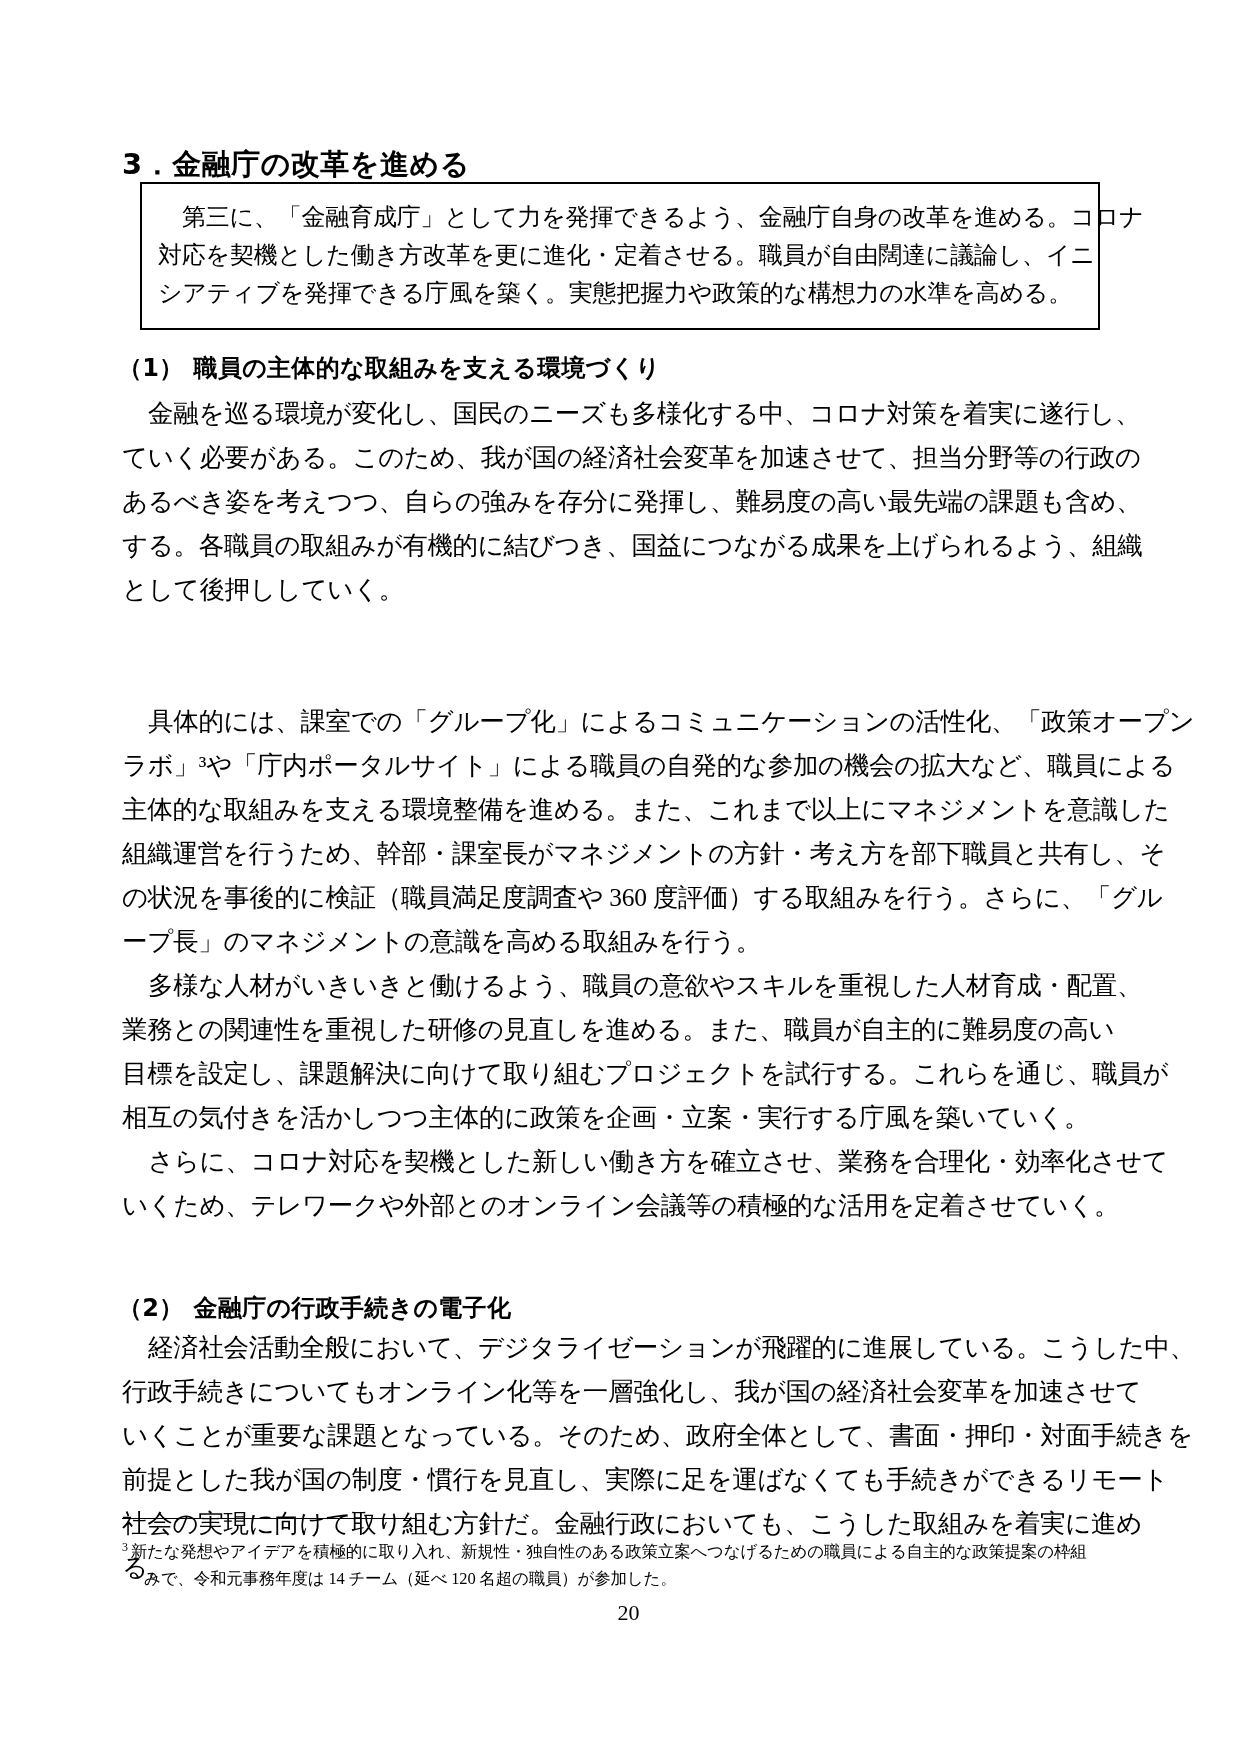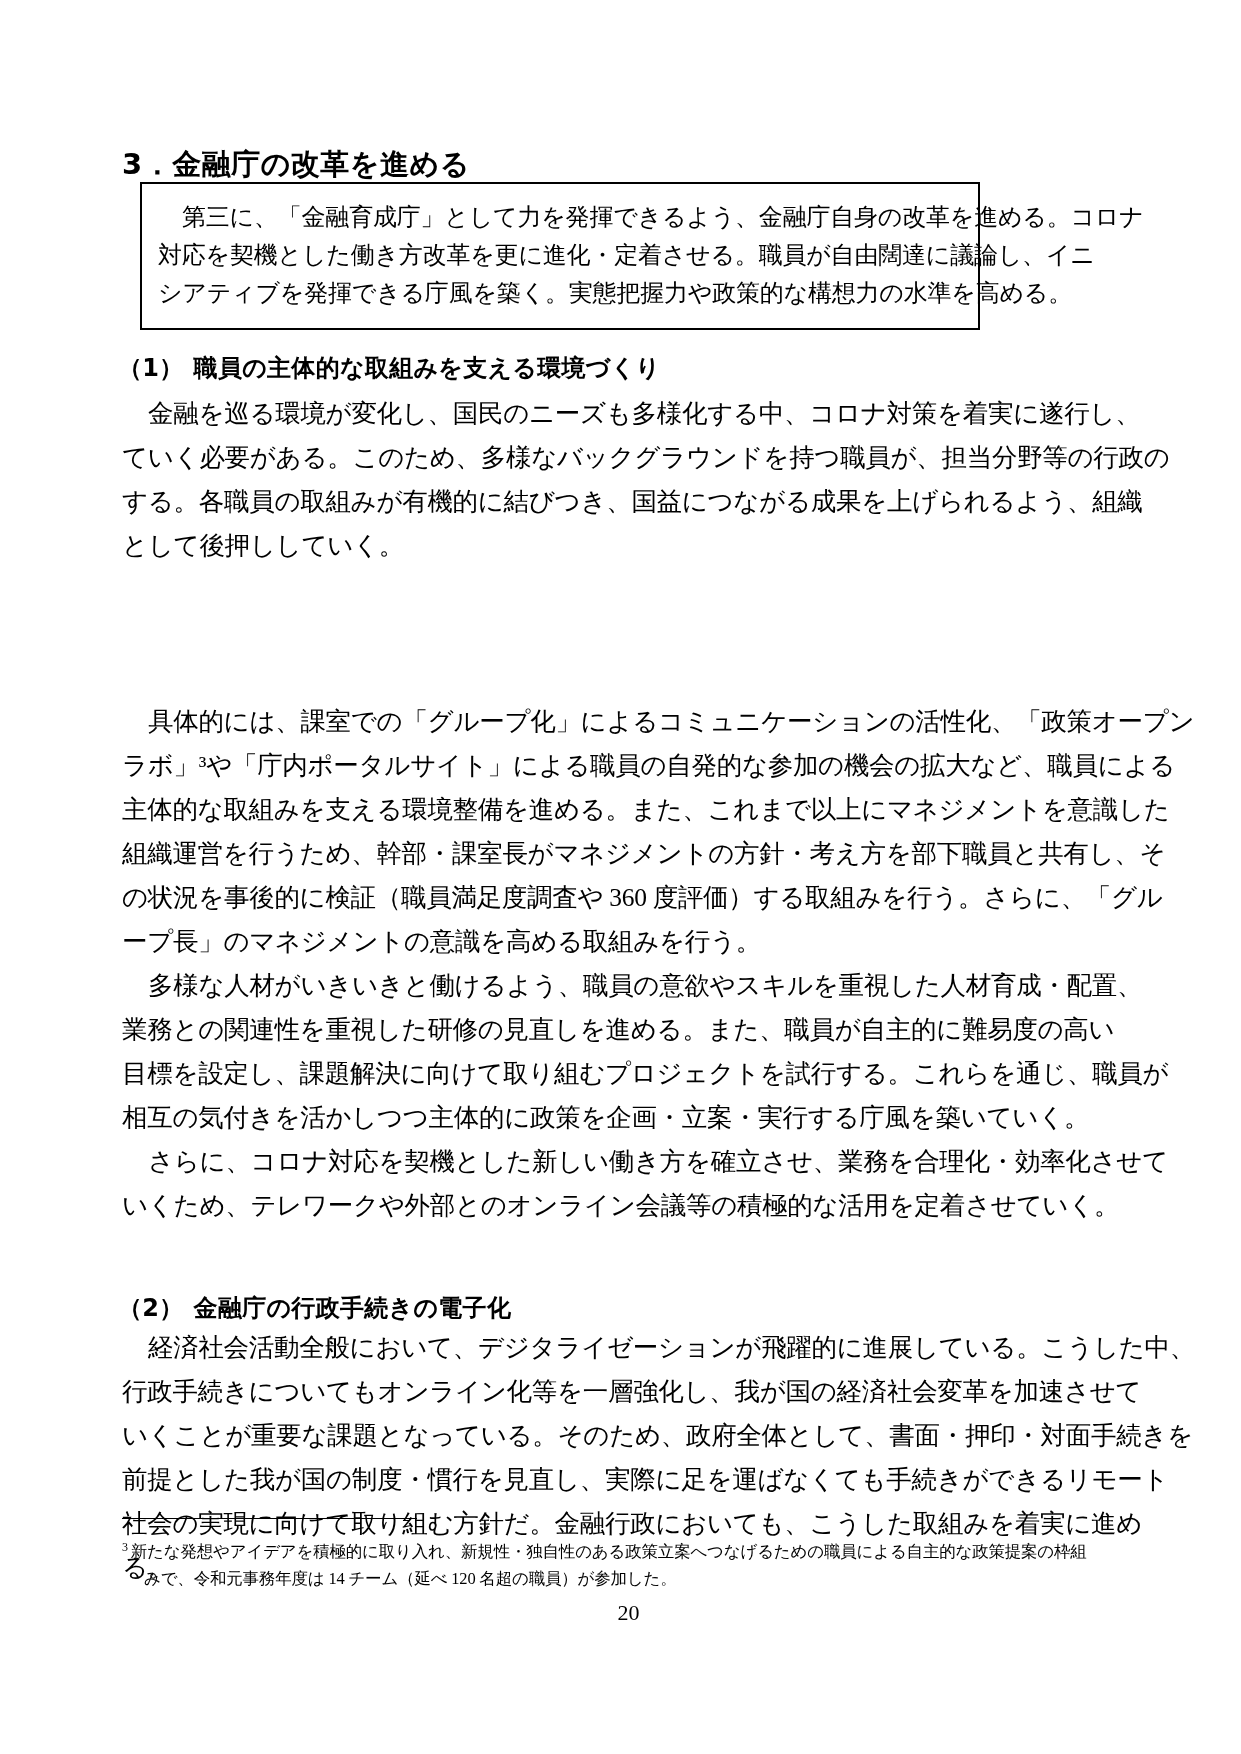--- a/index.html
+++ b/index.html
@@ -41,21 +41,21 @@
     letter-spacing: 0.5px;
     white-space: nowrap;
     line-height: 1.2;
   }
 
   
   .summary-box {
     position: absolute;
     left: 22px;
     top: 182px;
-    width: 840px;
+    width: 960px;
     border: 2px solid #000000;
     box-sizing: border-box;
     padding: 14px 16px 16px 16px;
   }
   .summary-line {
     font-family: "Liberation Serif", "DejaVu Serif", serif;
     font-size: 24px;
     line-height: 38px;
     white-space: nowrap;
     letter-spacing: -0.2px;
@@ -145,21 +145,22 @@
       <div class="summary-line">対応を契機とした働き方改革を更に進化・定着させる。職員が自由闊達に議論し、イニ</div>
       <div class="summary-line">シアティブを発揮できる庁風を築く。実態把握力や政策的な構想力の水準を高める。</div>
     </div>
 
     <h2 class="section-heading" style="top:340px;margin-top:12px;">
       <span class="num">（1）</span><span>職員の主体的な取組みを支える環境づくり</span>
     </h2>
 
     <div class="para" style="top:392px;">
       <div class="bline indent">金融を巡る環境が変化し、国民のニーズも多様化する中、コロナ対策を着実に遂行し、</div>
-      <div class="bline">ていく必要がある。このため、多様なバックグラウンドを持つ職員が、担当分野等の行政の</div>
+      <div class="bline">ていく必要がある。このため、我が国の経済社会変革を加速させて、担当分野等の行政の</div>
+      <div class="bline">あるべき姿を考えつつ、自らの強みを存分に発揮し、難易度の高い最先端の課題も含め、</div>
       <div class="bline">する。各職員の取組みが有機的に結びつき、国益につながる成果を上げられるよう、組織</div>
       <div class="bline">として後押ししていく。</div>
     </div>
 
     <div class="para" style="top:700px;">
       <div class="bline indent">具体的には、課室での「グループ化」によるコミュニケーションの活性化、「政策オープン</div>
       <div class="bline">ラボ」³や「庁内ポータルサイト」による職員の自発的な参加の機会の拡大など、職員による</div>
       <div class="bline">主体的な取組みを支える環境整備を進める。また、これまで以上にマネジメントを意識した</div>
       <div class="bline">組織運営を行うため、幹部・課室長がマネジメントの方針・考え方を部下職員と共有し、そ</div>
       <div class="bline">の状況を事後的に検証（職員満足度調査や 360 度評価）する取組みを行う。さらに、「グル</div>

